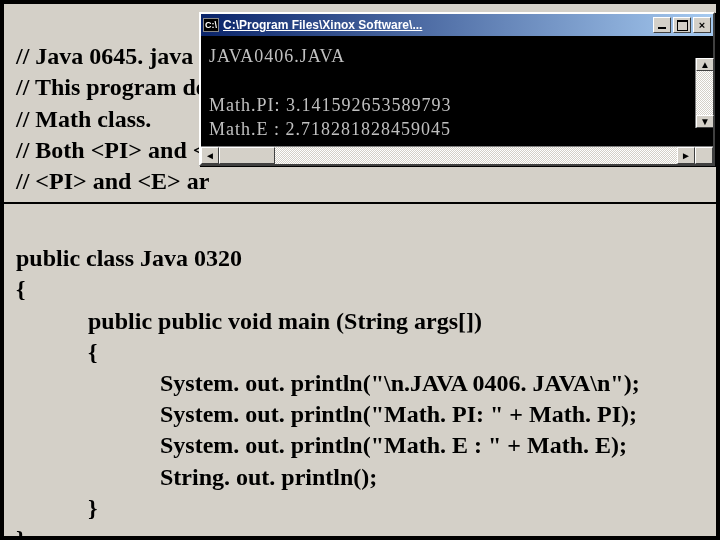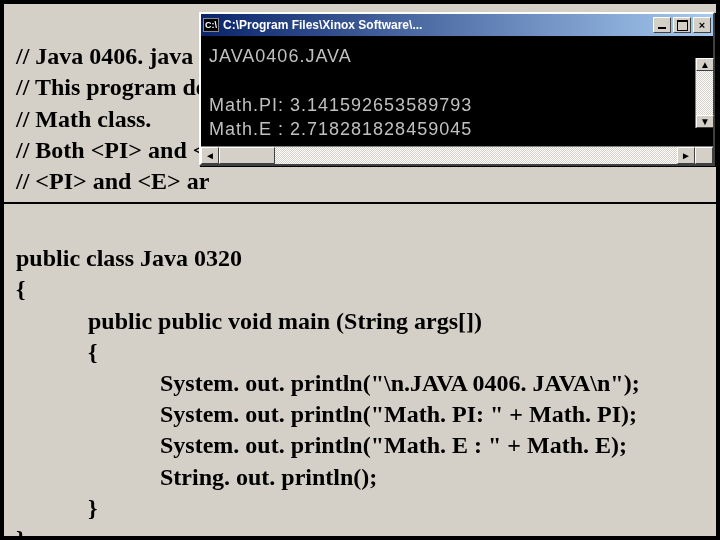--- a/index.html
+++ b/index.html
@@ -65,41 +65,42 @@
     border: 1px solid #888;
     display: flex; align-items: center; justify-content: center;
   }
   .titlebar-icon span { color:#fff; font: bold 9px sans-serif; }
   .titlebar-text {
     color: #fff;
     font: bold 12px Tahoma, sans-serif;
     flex: 1;
     white-space: nowrap;
     overflow: hidden;
+    text-decoration: underline;
   }
   .win-btns { display: flex; gap: 2px; }
   .win-btn {
     width: 18px; height: 16px;
     background: #d4d0c8;
     border: 1px solid #fff;
     border-right-color: #404040;
     border-bottom-color: #404040;
     font: bold 11px Tahoma, sans-serif;
     display: flex; align-items: center; justify-content: center;
     color: #000;
     cursor: default;
   }
   .win-btn.min::after { content:""; width:8px; height:2px; background:#000; margin-top:6px;}
   .win-btn.max::after { content:""; width:9px; height:8px; border:1px solid #000; border-top:2px solid #000;}
   .win-btn.close { font-weight: bold; }
 
   .console-body {
     background: #000;
     color: #c0c0c0;
-    font-family: Liberation Sans, sans-serif;
+    font-family: Liberation Serif, serif;
     font-size: 18px;
     line-height: 1.35;
     padding: 8px 8px 4px 8px;
     white-space: pre;
     letter-spacing: 1px;
     min-height: 110px;
   }
   .scroll-h {
     height: 18px;
     background: #d4d0c8;
@@ -146,21 +147,21 @@
   }
   .sb-vtrack { flex:1; background: repeating-conic-gradient(#d4d0c8 0 25%, #fff 0 50%) 0 0/2px 2px; }
   .console-wrap { position: relative; }
 </style>
 </head>
 <body>
 
 <div class="slide">
 
   <div class="code-block code-section1">
-<span>// Java 0406. java</span>
+<span>// Java 0645. java</span>
 <span>// This program de</span>
 <span>// Math class.</span>
 <span>// Both &lt;PI&gt; and &lt;</span>
 <span>// &lt;PI&gt; and &lt;E&gt; ar</span></div>
 
   <div class="divider"></div>
 
   <div class="code-block code-section2">
 <span>public class Java 0320</span>
 <span>{</span>

